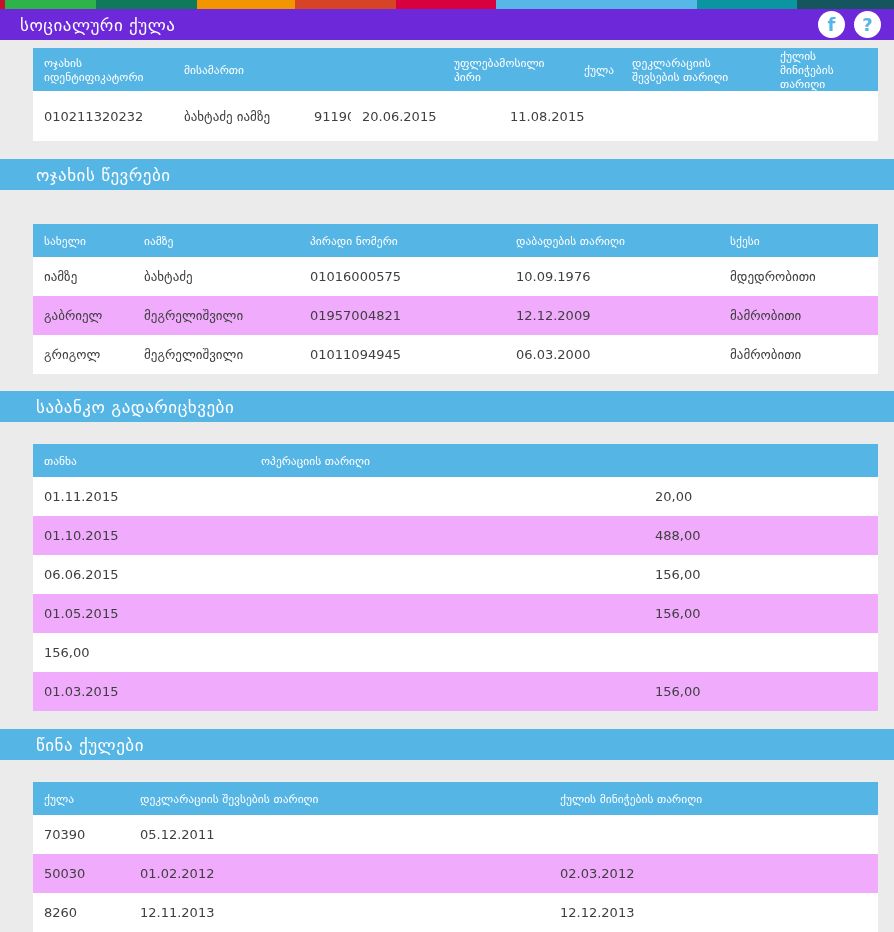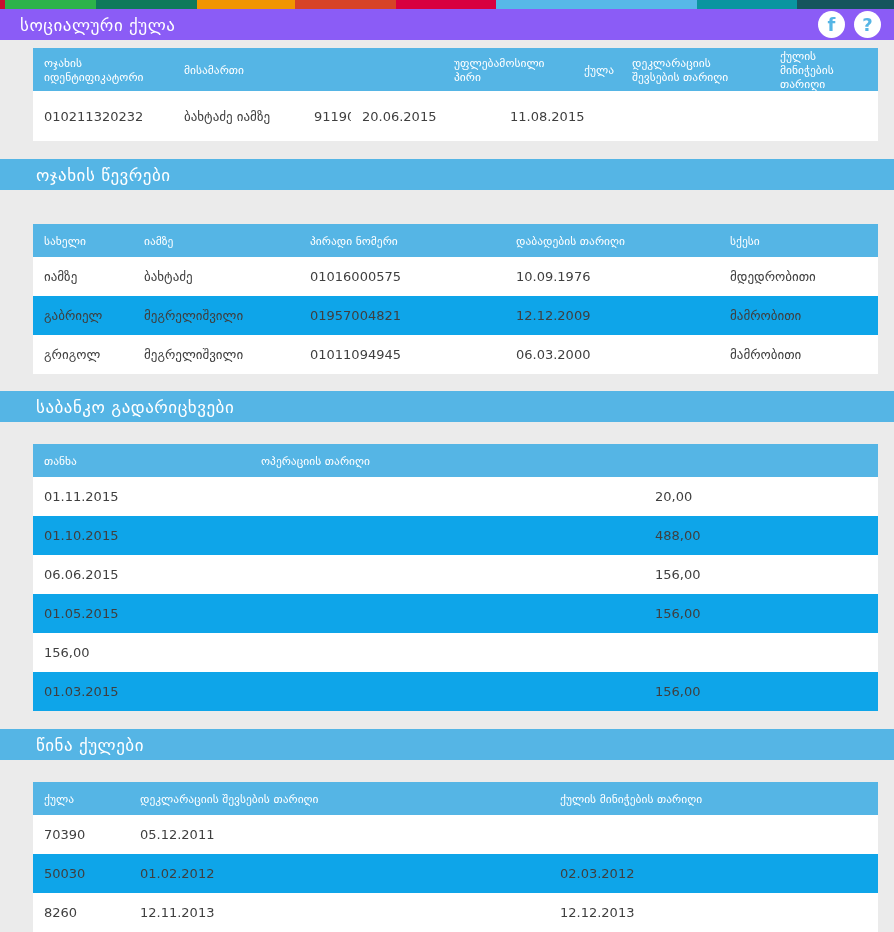--- a/index.html
+++ b/index.html
@@ -11,33 +11,33 @@
     overflow:hidden;
     position:relative;
   }
   
   .stripe{display:flex;height:9px;width:894px}
   .stripe span{height:100%;display:block}
   .seg1{width:5px}.seg2{width:91px}.seg3{width:101px}.seg4{width:98px}
   .seg5{width:101px}.seg6{width:100px}.seg7{width:201px}.seg8{width:100px}.seg9{width:97px}
 
   
-  .appbar{height:31px;background:#8b5cf6;display:flex;align-items:center;margin-bottom:7px}
+  .appbar{height:31px;background:#6d28d9;display:flex;align-items:center;margin-bottom:7px}
   .appbar-title{color:#fff;font-size:17px;padding-left:20px;letter-spacing:.5px;white-space:nowrap}
   .appbar-icons{margin-left:auto;display:flex;gap:9px;padding-right:13px}
   .cicon{width:27px;height:27px;border-radius:50%;background:#fff;color:#55b5e5;
          display:flex;align-items:center;justify-content:center;
          font-weight:bold;font-size:18px;line-height:1}
 
   
   .inset{margin:8px 33px;width:845px}
   .thead{display:flex;background:#55b5e5;color:#fff;font-size:11.5px;line-height:14px}
   .thead .cell{padding:4px 11px;display:flex;align-items:center}
   .trow{display:flex;background:#fff;font-size:13px;align-items:center;height:39px}
-  .trow.alt{background:#0ea5e9}
+  .trow.alt{background:#f0abfc}
   .trow .cell{padding:0 11px;overflow:hidden}
 
   
   .t1 .thead{height:43px}
   .t1 .trow{height:50px}
   .t1 .trow .cell{line-height:15px}
   .t1c1{width:140px}.t1c2{width:270px}.t1c3{width:130px}
   .t1c4{width:48px}.t1c5{width:148px}.t1c6{width:92px}
 
   

